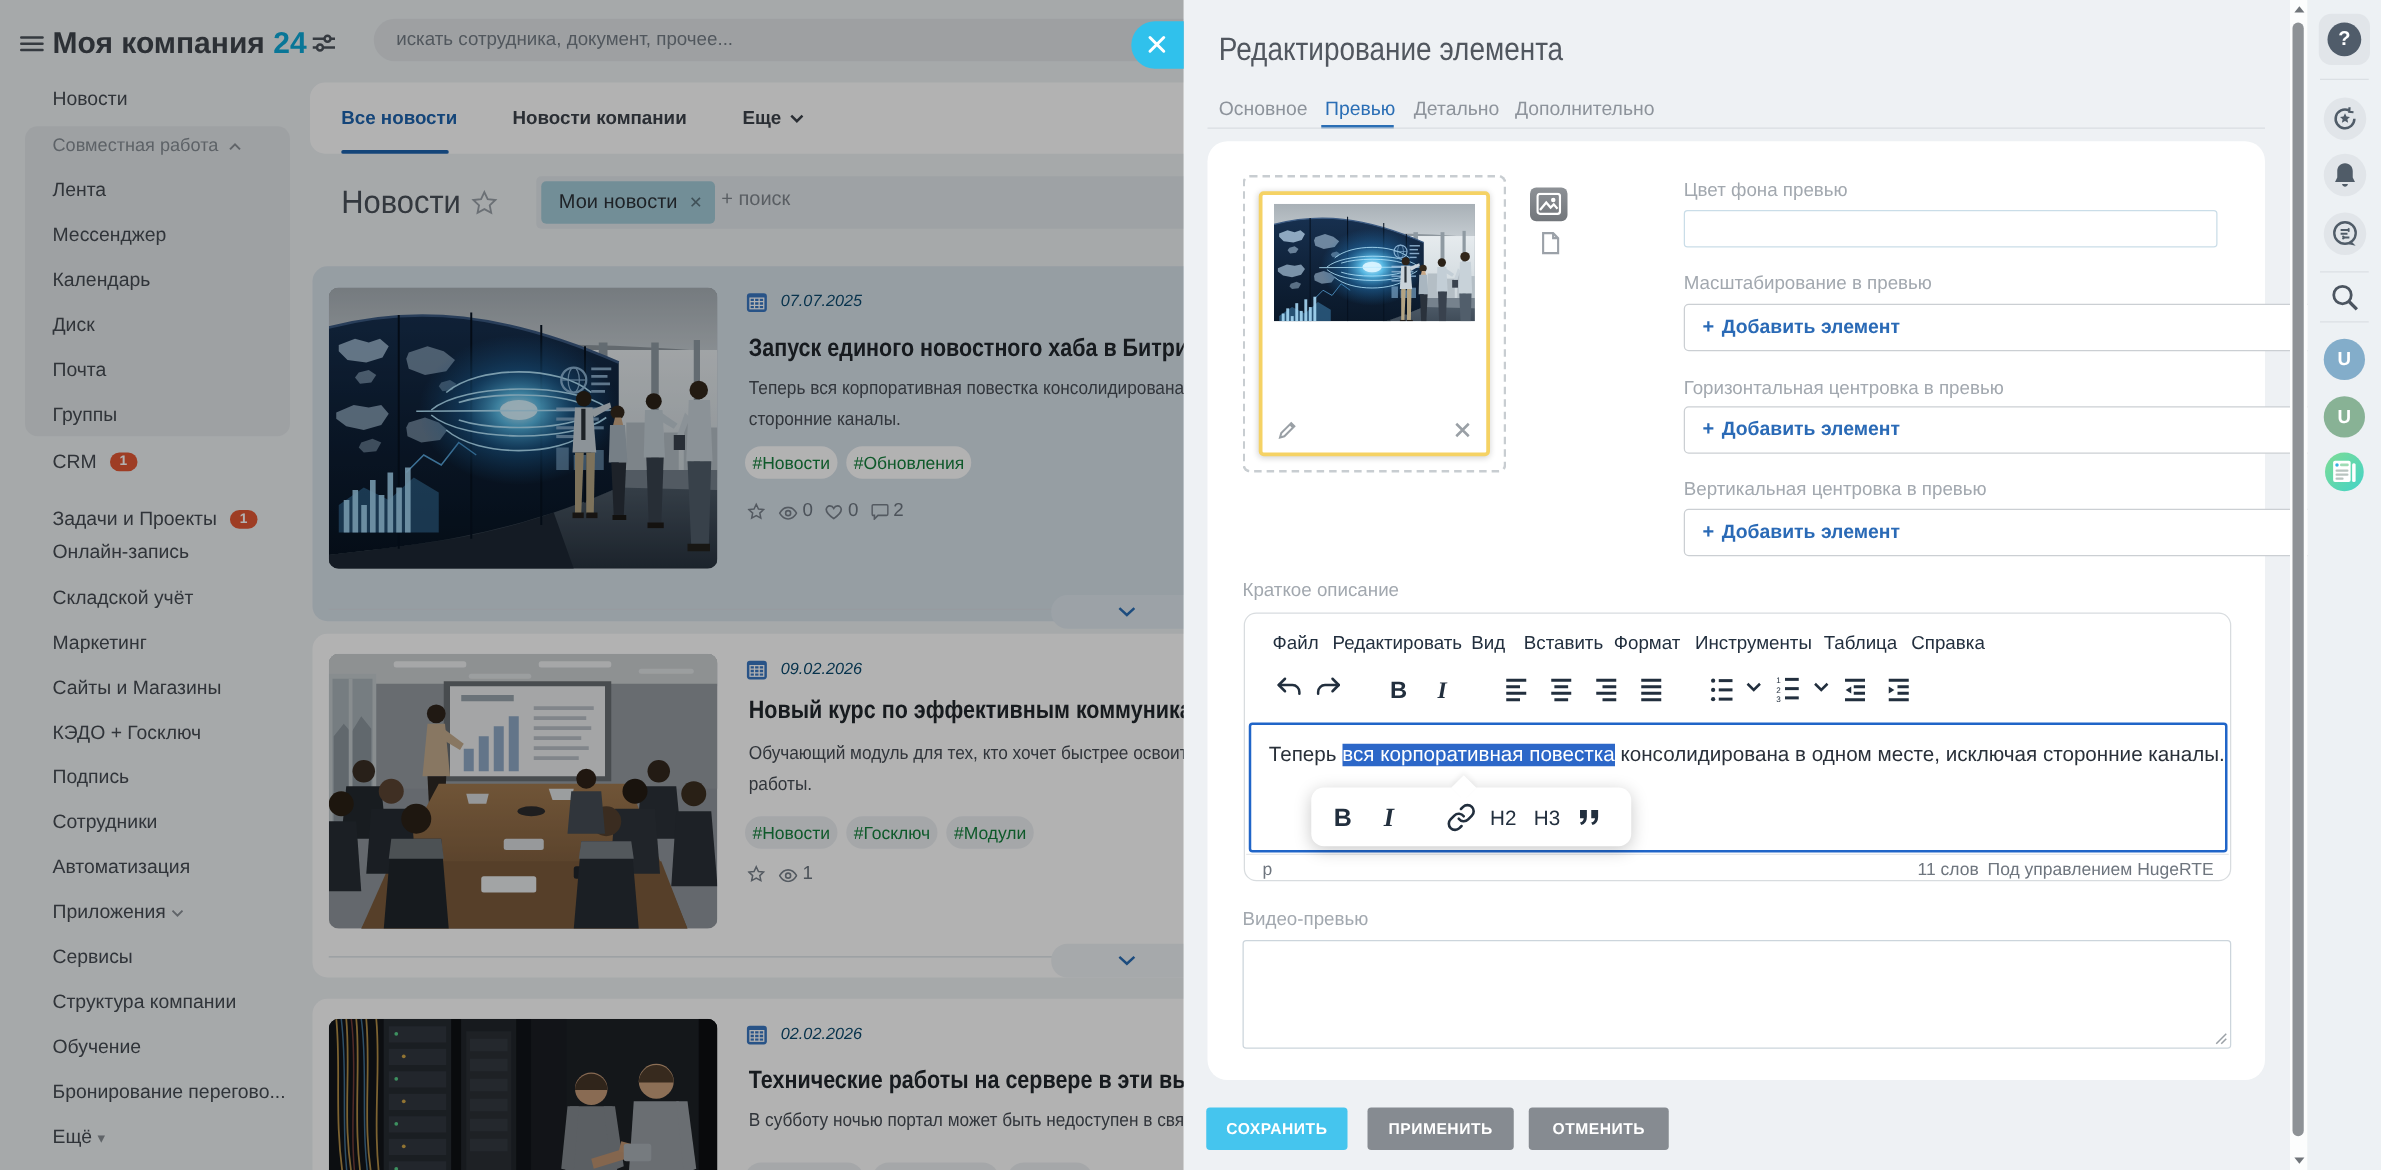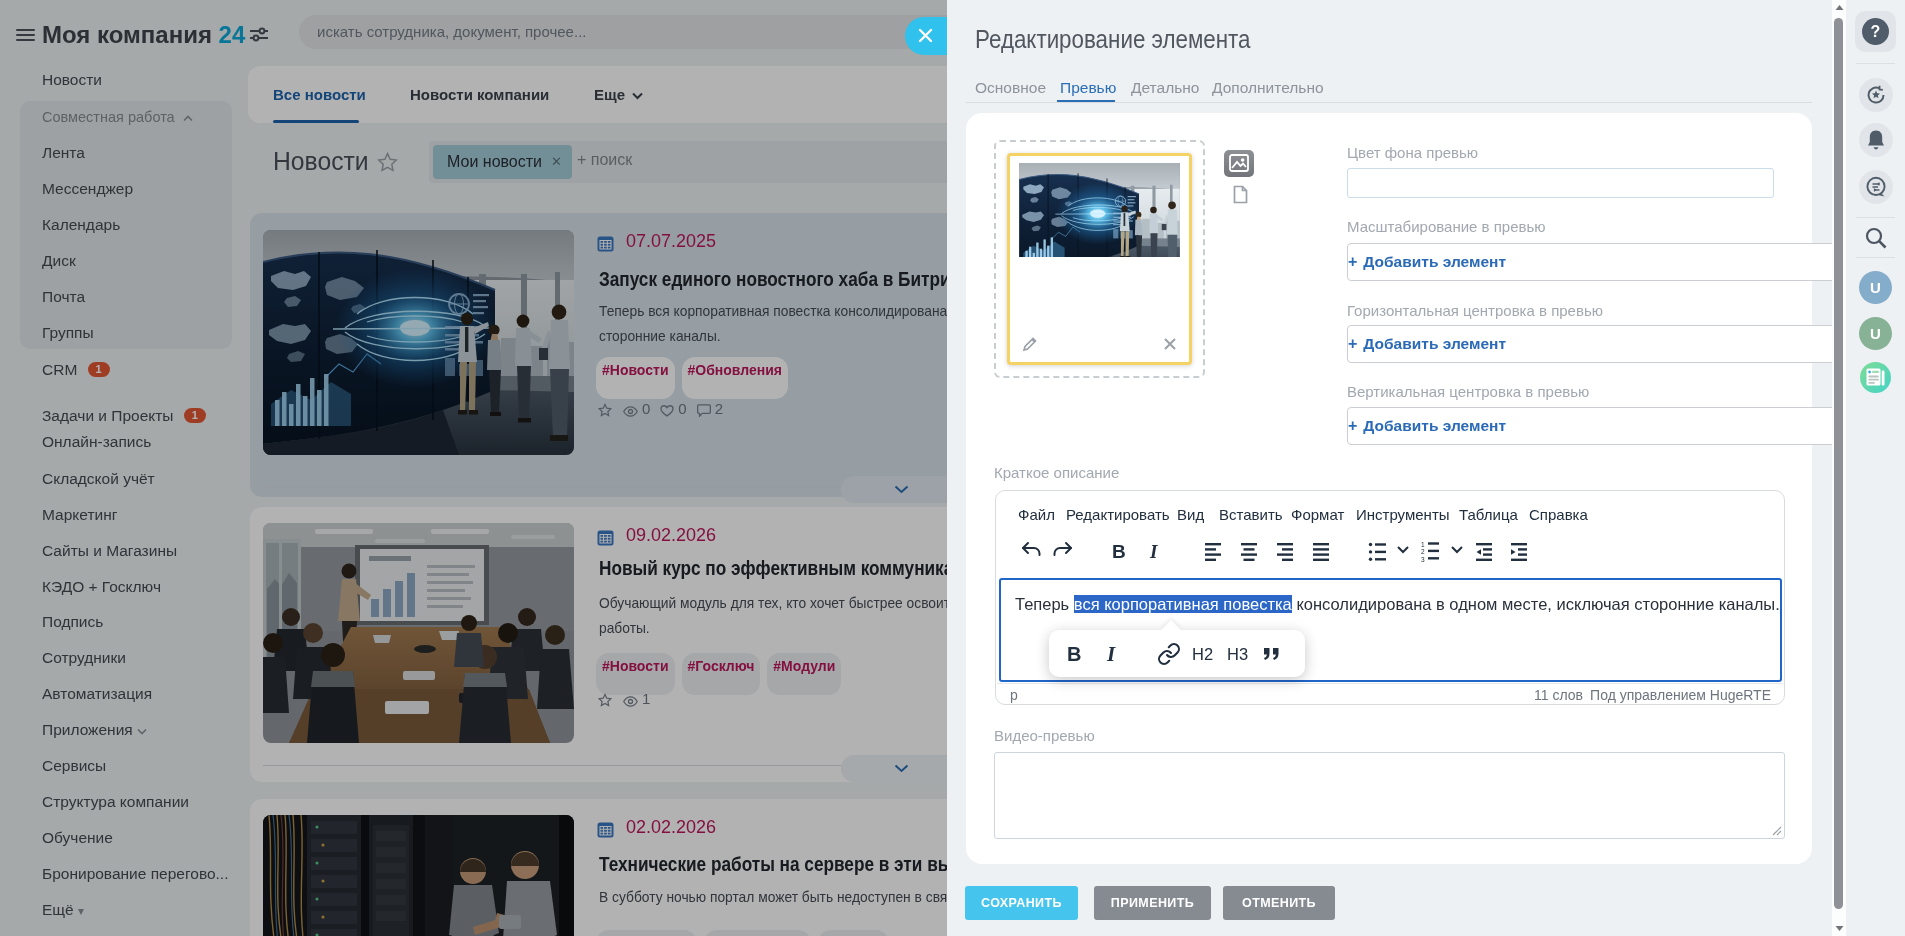--- a/index.html
+++ b/index.html
@@ -24,27 +24,27 @@
   .tab { position:absolute; top:20px; font-size:15px; font-weight:bold; color:#3d434b; white-space:nowrap; }
   .tab.active { color:#1d63ae; }
   #tabline { position:absolute; left:25px; top:54px; width:86px; height:3px; background:#1d63ae; border-radius:2px; }
   #pagetitle { left:273px; top:146px; font-size:26px; color:#4a515a; transform:scaleX(0.95); transform-origin:left; }
   #filterbox { left:429px; top:141px; width:1240px; height:42px; background:#e3e8ec; border-radius:4px; }
   .fchip { position:absolute; left:4px; top:4px; height:34px; background:#a4ccd9; border-radius:4px;
            font-size:16px; color:#2c3238; line-height:34px; padding:0 30px 0 14px; }
   .fchip .x { position:absolute; right:10px; top:0; color:#5c747e; font-size:13px; }
   .card { position:absolute; left:250px; width:1410px; background:#fff; border-radius:12px; }
   .cimg { position:absolute; left:13px; border-radius:8px; overflow:hidden; }
-  .daterow { position:absolute; left:350px; font-size:18px; color:#be185d; }
+  .daterow { position:absolute; left:350px; font-size:13px; color:#0c4a6e;font-style:italic; }
   .daterow svg { vertical-align:-3px; margin-right:7px; }
   .ctitle { position:absolute; left:349px; font-size:20px; font-weight:bold; color:#22272d; white-space:nowrap; transform:scaleX(0.86); transform-origin:left; }
   .cdesc { position:absolute; left:349px; font-size:15px; color:#474d55; line-height:25px; transform:scaleX(0.92); transform-origin:left; }
   .tagrow { position:absolute; left:350px; }
-  .tag { display:inline-block; height:42px; line-height:26px; padding:0 6px; border-radius:13px;
-         font-size:14px; color:#be185d; margin-right:7px; background:#edf0f3;font-weight:bold; }
+  .tag { display:inline-block; height:26px; line-height:26px; padding:0 6px; border-radius:13px;
+         font-size:14px; color:#15803d; margin-right:7px; background:#edf0f3; }
   .card1 .tag { background:#fff; }
   .statrow { position:absolute; left:350px; font-size:15px; color:#6e7781; }
   .statrow svg { vertical-align:-3px; }
   .statrow span { margin-right:10px; }
   .cdivider { position:absolute; left:13px; right:14px; height:1px; background:#d8dfe5; }
   .chevpill { position:absolute; left:591px; width:120px; height:27px; border-radius:13px;
               background:#eef2f5; text-align:center; }
   .card1 .chevpill { background:#e0e9f0; }
   .chevpill svg { margin-top:9px; }
   
@@ -63,21 +63,21 @@
   #dashbox { left:28px; top:27px; width:211px; height:238px; border:2px dashed #c8cdd1; border-radius:6px; }
   #yellowbox { left:11px; top:11px; width:185px; height:212px; background:#fff; border:3px solid #f5d264;
                border-radius:4px; box-shadow:0 1px 5px rgba(0,0,0,0.18); }
   #pimg { left:9px; top:7px; width:161px; height:94px; overflow:hidden; }
   #imgbtn { left:258px; top:37px; width:30px; height:27px; border-radius:5px;
             background:linear-gradient(#8d9196,#72767b); text-align:center; }
   .flabel { position:absolute; left:381px; font-size:15px; color:#a2a8af; }
   .finput { position:absolute; left:381px; width:427px; background:#fff; }
   .addbox { position:absolute; left:381px; width:504px; height:38px; border:1px solid #cbcfd3;
             border-radius:4px; background:#fff; font-size:15.5px; font-weight:bold; color:#2a6ab6;
-            line-height:36px; }
+            line-height:36px; padding-left:14px; }
   .addbox b { margin-right:6px; font-size:16px; }
   
   #rte { left:29px; top:377px; width:790px; height:215px; border:1px solid #d8dcdf; border-radius:10px; background:#fff; }
   .rmenu { position:absolute; top:15px; font-size:15px; color:#222f3e; }
   #rtecontent { position:absolute; left:3px; top:87px; width:783px; height:104px;
                 border:2px solid #2065c8; border-radius:3px; font-size:16.5px; color:#2a313a; }
   #rtecontent .hl { background:#2c67c8; color:#fff; }
   #rtefoot { position:absolute; left:1px; right:1px; top:192px; height:22px; font-size:14px; color:#6e757e; border-top:1px solid #e6e8ea; }
   #quickbar { position:absolute; left:53px; top:139px; width:256px; height:47px; background:#fff;
               border-radius:10px; box-shadow:0 3px 14px rgba(0,0,0,0.22); z-index:5; }

